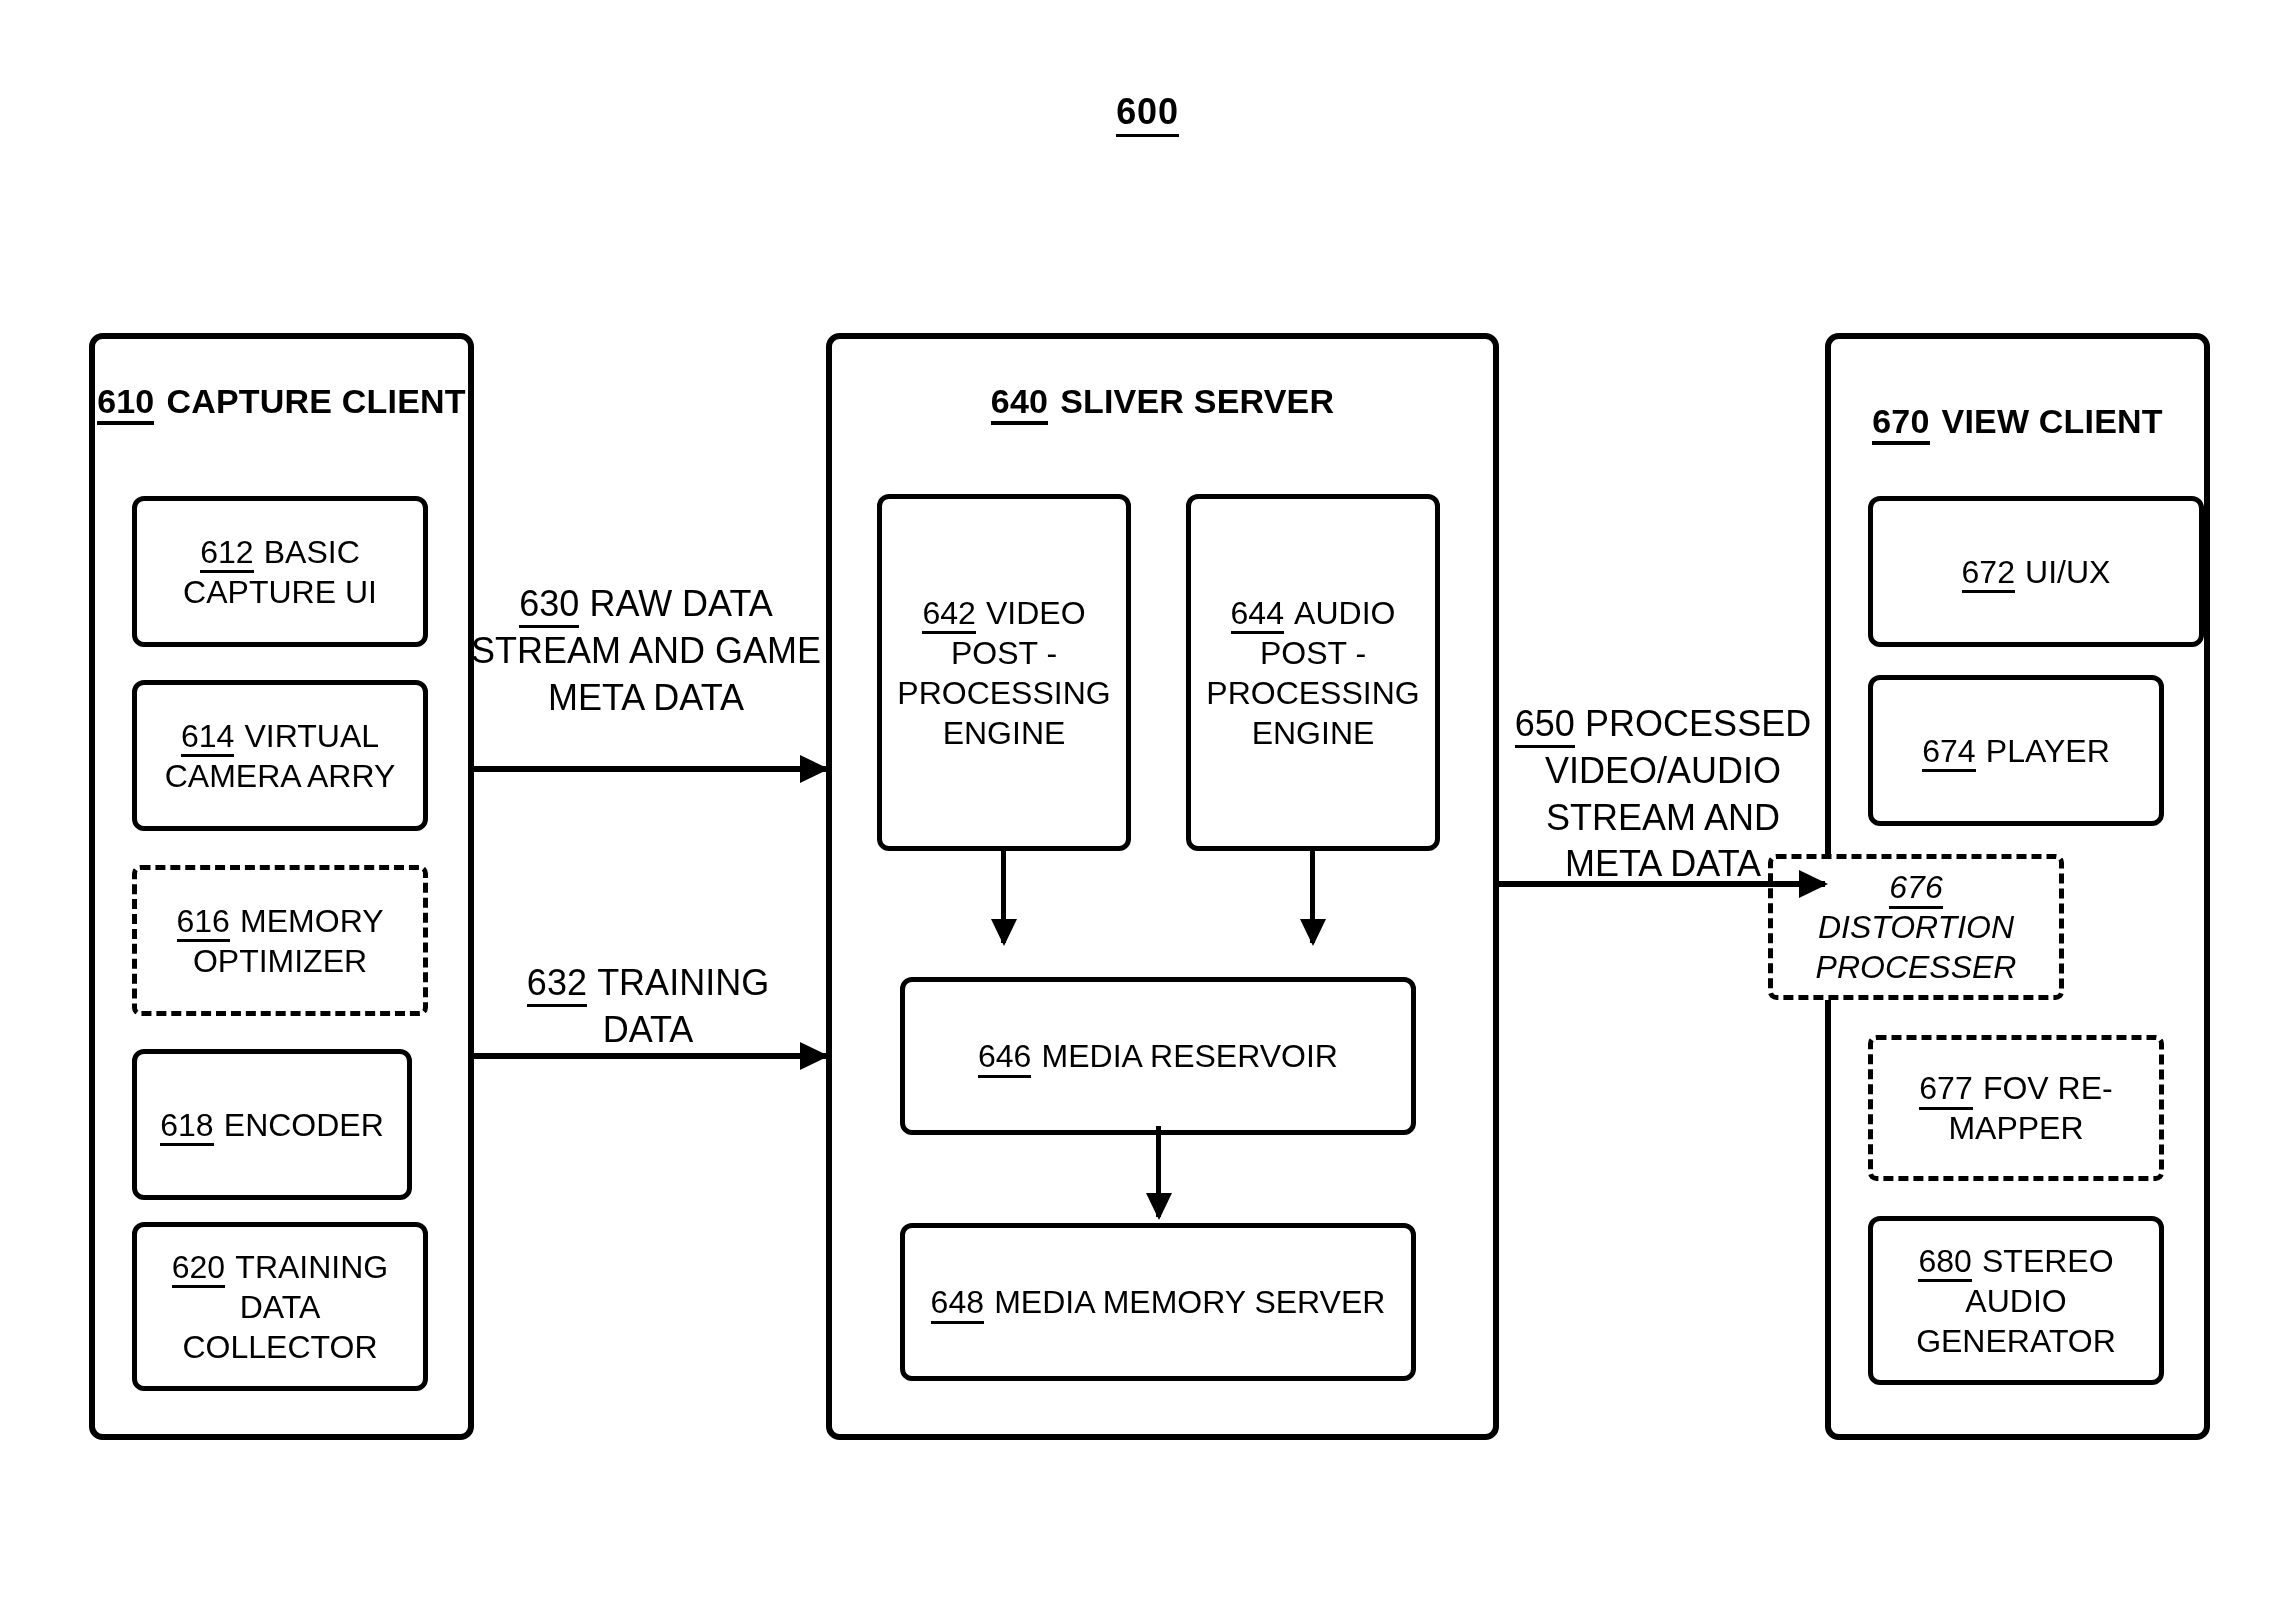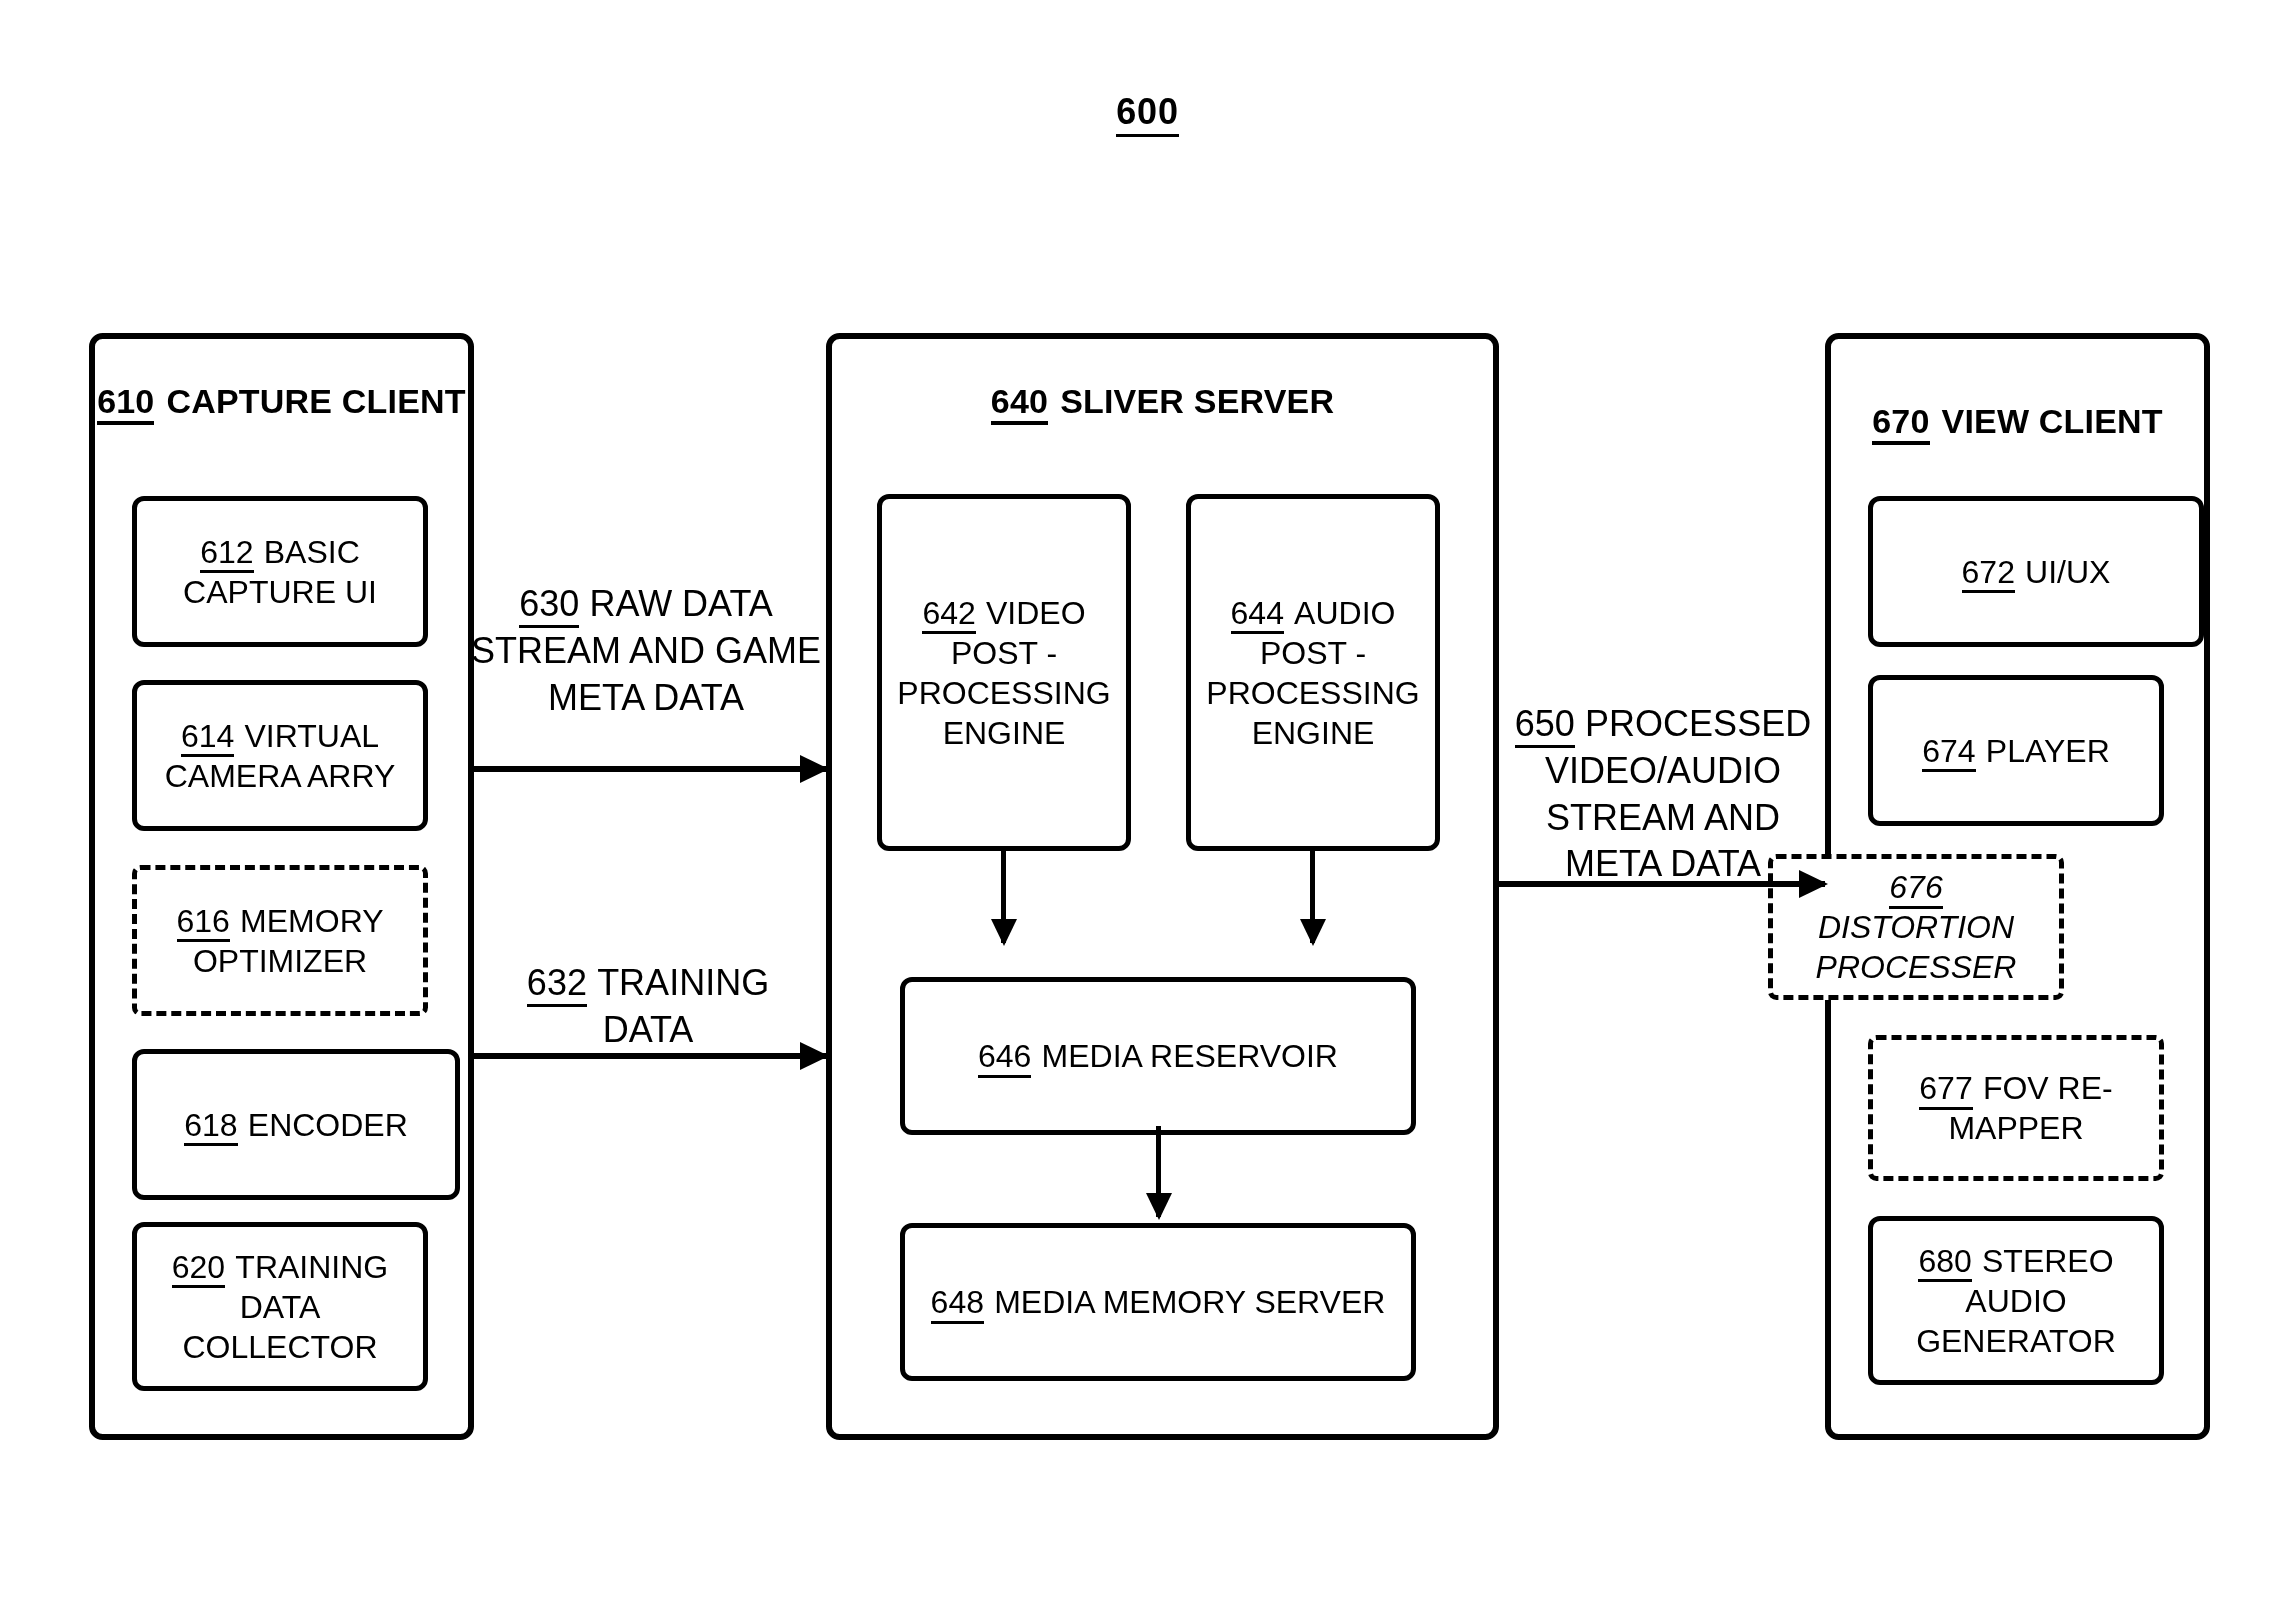--- a/index.html
+++ b/index.html
@@ -151,21 +151,21 @@
   </div>
 
   <div class="box" style="left:132px; top:680px; width:296px; height:151px;">
     <div><u>614</u><span class="sp"></span><span>VIRTUAL CAMERA ARRY</span></div>
   </div>
 
   <div class="box dashed" style="left:132px; top:865px; width:296px; height:151px;">
     <div><u>616</u><span class="sp"></span><span>MEMORY OPTIMIZER</span></div>
   </div>
 
-  <div class="box" style="left:132px; top:1049px; width:328px; height:151px;align-items:center;">
+  <div class="box" style="left:132px; top:1049px; width:280px; height:151px;align-items:center;">
     <div><u>618</u><span class="sp"></span><span>ENCODER</span></div>
   </div>
 
   <div class="box" style="left:132px; top:1222px; width:296px; height:169px;">
     <div><u>620</u><span class="sp"></span><span>TRAINING DATA COLLECTOR</span></div>
   </div>
 
   <div class="container" style="left:826px; top:333px; width:673px; height:1107px;">
     <div class="container-title" style="top:41px;">
       <u>640</u><span class="sp"></span><span>SLIVER SERVER</span>

